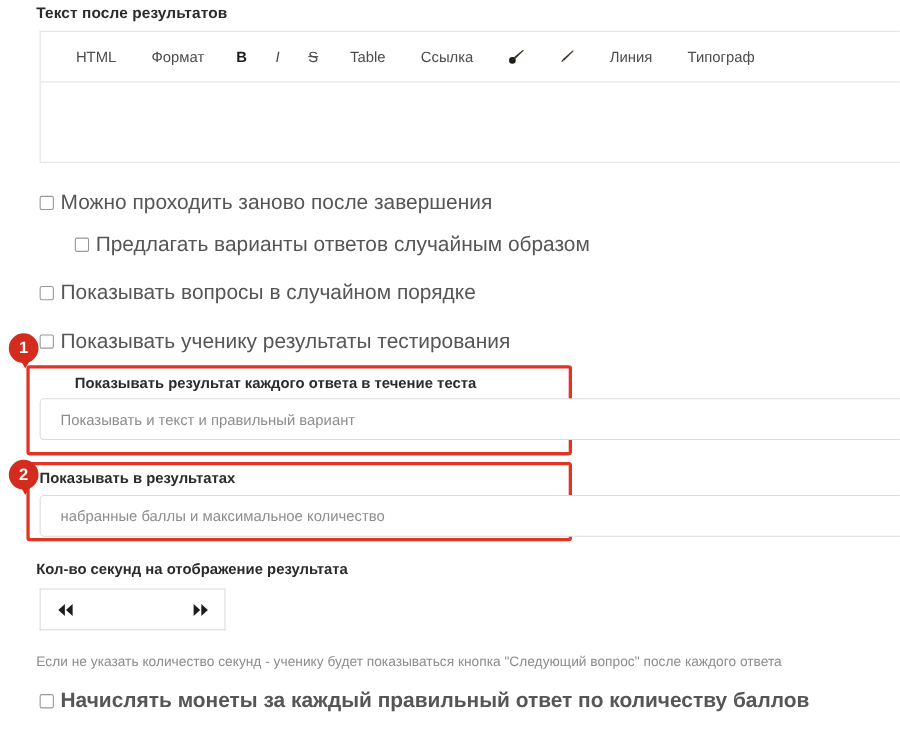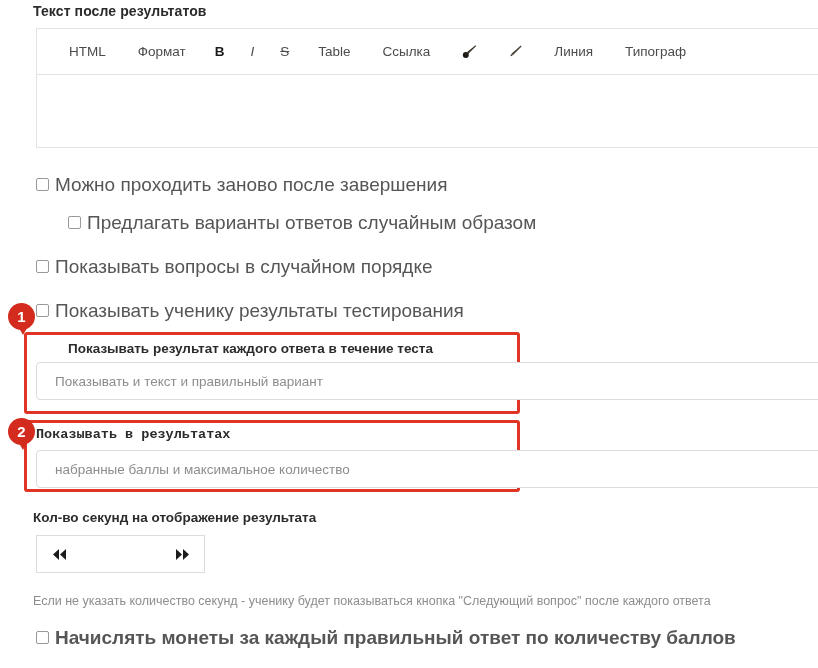--- a/index.html
+++ b/index.html
@@ -231,21 +231,21 @@
 
   <div class="ann-box" style="left:24px; top:332px; width:496px; height:82px;"></div>
   <div class="ann-badge" style="left:8px; top:303px;">1</div>
 
   <div class="field-label" style="left:36px; top:341px;margin-left:32px;">Показывать результат каждого ответа в течение теста</div>
   <div class="select-field" style="left:36px; top:362px; width:790px;">Показывать и текст и правильный вариант</div>
 
   <div class="ann-box" style="left:24px; top:420px; width:496px; height:72px;"></div>
   <div class="ann-badge" style="left:8px; top:418px;">2</div>
 
-  <div class="field-label" style="left:36px; top:427px;font-family:Liberation Mono, monospace;">Показывать в результатах</div>
+  <div class="field-label" style="left:36px; top:427px;">Показывать в результатах</div>
   <div class="select-field" style="left:36px; top:450px; width:790px;">набранные баллы и максимальное количество</div>
 
   <div class="field-label" style="left:33px; top:510px;">Кол-во секунд на отображение результата</div>
   <div class="stepper" style="left:36px; top:535px;">
     <div class="step-btn left">
       <svg width="17" height="13" viewBox="0 0 17 13">
         <polygon points="8,1 8,12 2,6.5" fill="#1c1c1c"></polygon>
         <polygon points="15,1 15,12 9,6.5" fill="#1c1c1c"></polygon>
       </svg>
     </div>

